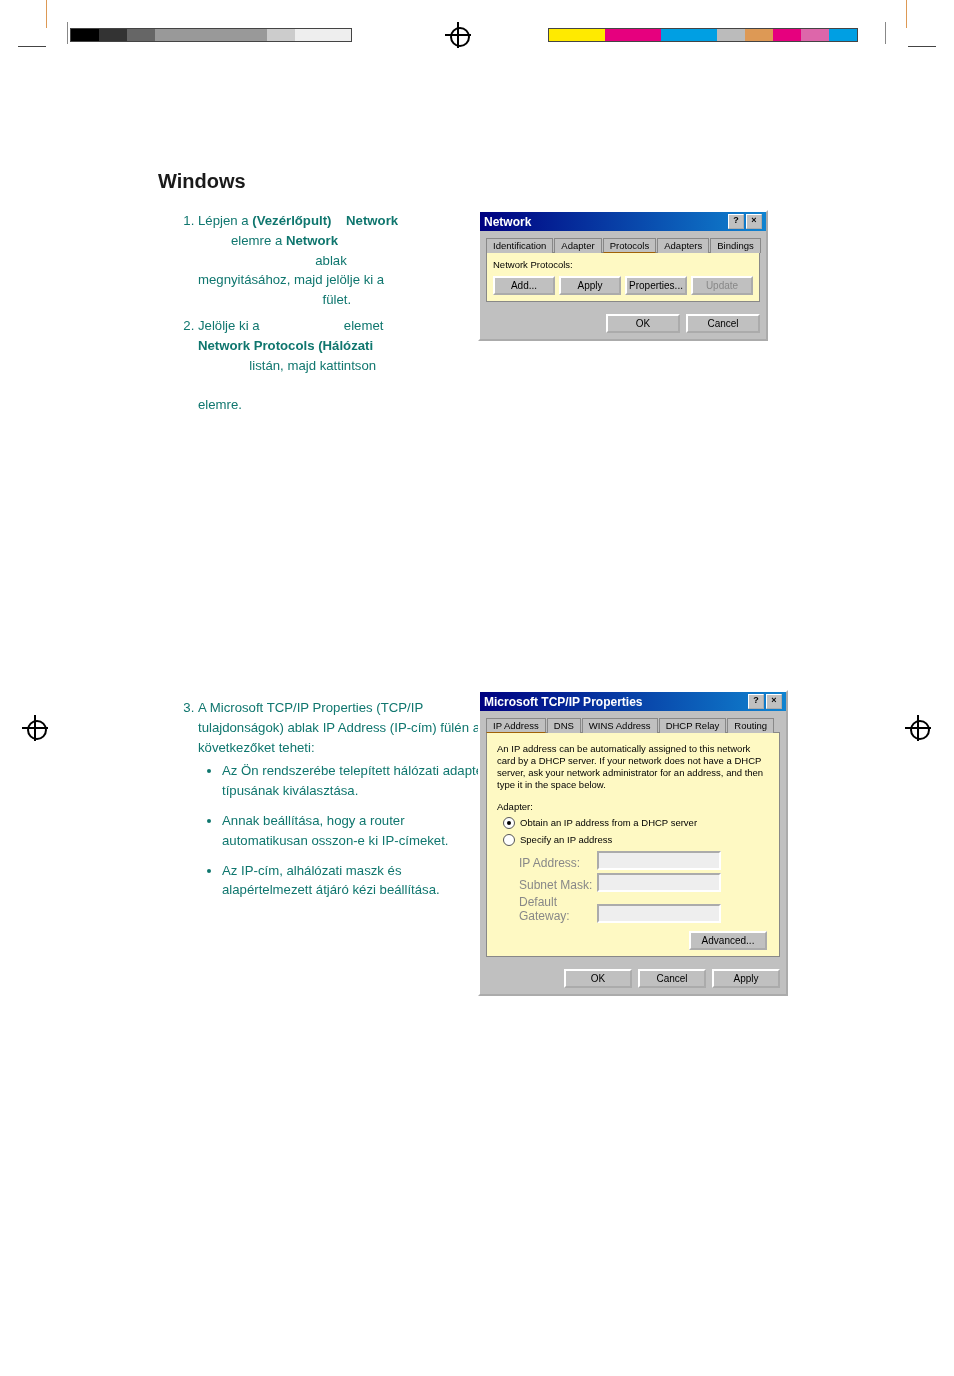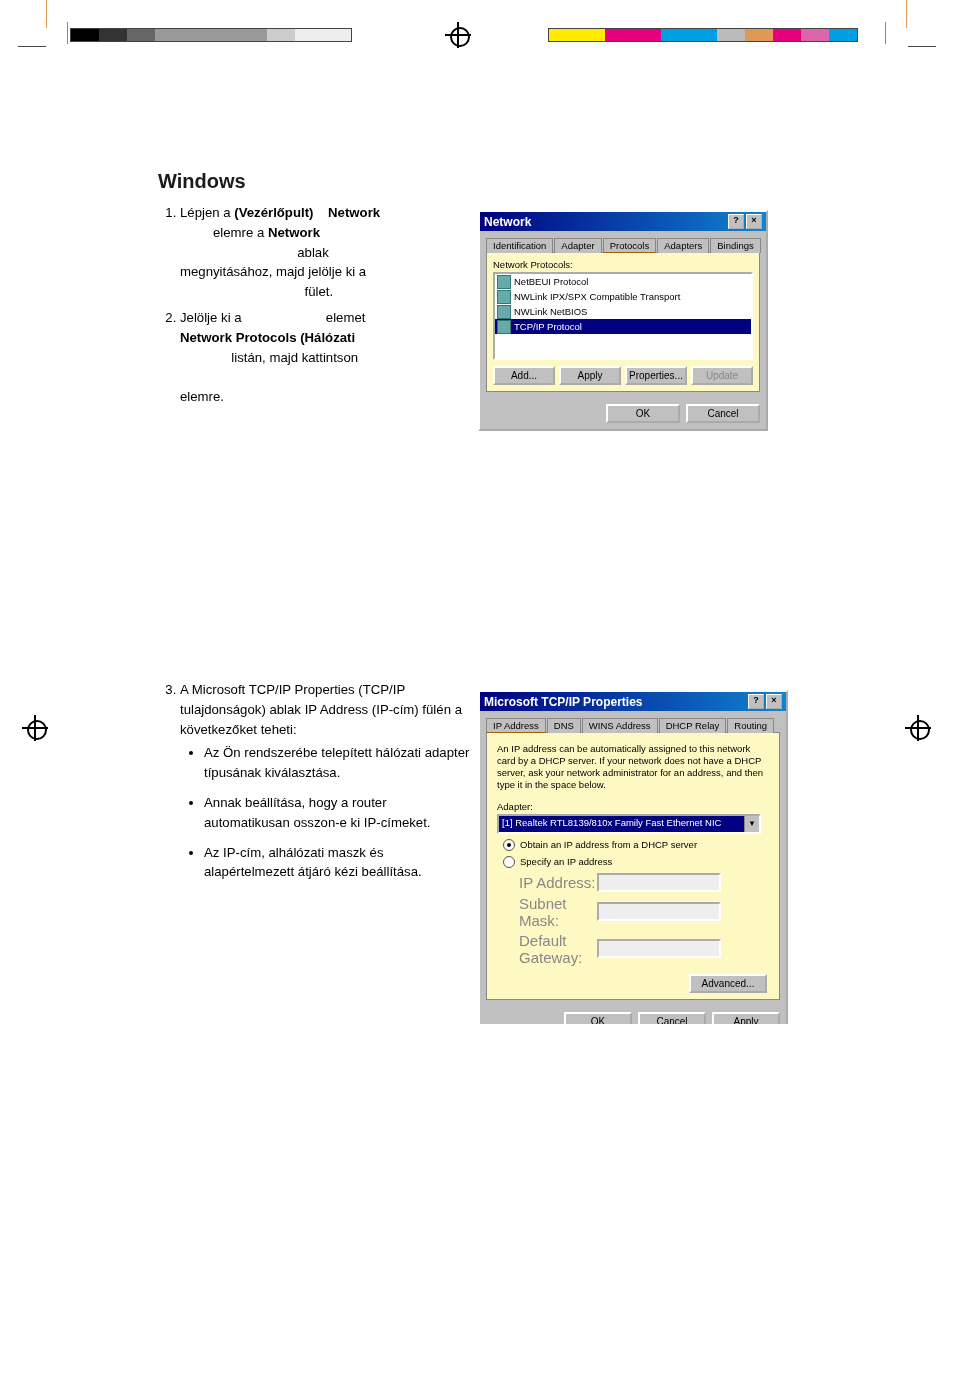--- a/index.html
+++ b/index.html
@@ -21,21 +21,21 @@
   .cbar{position:absolute;top:28px;height:12px;display:flex;border:1px solid #444}
   .cbar.left{left:70px}
   .cbar.right{left:548px}
   .cbar span{width:28px;height:12px;display:block}
   .k100{background:#000}.k80{background:#333}.k60{background:#666}.k40{background:#999}.k20{background:#ccc}.k5{background:#eee}
   .y{background:#ffea00}.m{background:#e6007e}.c{background:#009fe3}.g{background:#bbb}.v{background:#d95}.p{background:#d6a}
   .perf{position:absolute;top:22px;width:1px;height:22px;background:#888}
   
   .content{position:absolute;left:158px;top:170px;width:650px}
   h2{font-size:20px;font-weight:bold;margin:0 0 10px 0;color:#1a1a1a}
-  ol{margin:0;padding-left:22px;font-size:13.2px;line-height:1.5;color:#000000;width:280px}
+  ol{margin:18px;padding-left:22px;font-size:13.2px;line-height:1.5;color:#0f766e;width:280px}
   ol li{margin-bottom:6px}
   ul{list-style:disc;padding-left:24px;margin:4px 0}
   ul li{margin-bottom:10px}
   .b{font-weight:bold}
   .fig{position:absolute}
   .fig.f1{left:320px;top:40px;width:290px}
   .fig.f2{left:320px;top:520px;width:310px}
   
   .win{background:#c0c0c0;border:2px outset #fff;position:relative;font-size:10px;color:#000}
   .titlebar{background:linear-gradient(90deg,#000080,#1084d0);color:#fff;font-size:12px;padding:2px 4px;display:flex;justify-content:space-between;align-items:center;font-weight:bold}
@@ -58,21 +58,21 @@
   .legend{position:relative;top:-9px;background:#c0c0c0;padding:0 3px;font-size:9.5px;display:inline-block}
   .okrow{display:flex;justify-content:flex-end;gap:6px;padding:6px}
   
   .infotext{font-size:9.5px;line-height:1.25;margin-bottom:10px}
   .combo{display:flex;align-items:stretch;border:2px inset #fff;background:#000080;color:#fff;height:16px;width:260px;font-size:9.5px}
   .combo span{flex:1;padding:1px 3px;white-space:nowrap;overflow:hidden}
   .combo .dd{width:14px;background:#c0c0c0;border-left:1px solid #888;color:#000;text-align:center;font-size:9px;line-height:14px}
   .radio{display:flex;gap:5px;align-items:center;font-size:9.5px;margin:5px 0 5px 6px}
   .rdot{width:10px;height:10px;border:1px solid #555;border-radius:50%;background:#fff;display:flex;align-items:center;justify-content:center}
   .rdot.on:after{content:"";width:4px;height:4px;border-radius:50%;background:#000}
-  .fldrow{display:flex;align-items:center;margin:3px 0 3px 22px;font-size:15px;color:#888}
+  .fldrow{display:flex;align-items:flex-end;margin:3px 0 3px 22px;font-size:12px;color:#888}
   .fldrow .lbl{width:78px}
   .ipbox{width:120px;height:15px;border:2px inset #fff;background:#eee}
   .advrow{display:flex;justify-content:flex-end;margin-top:8px;padding-right:2px}
   .step3{position:absolute;left:0;top:510px;width:300px}
   
   .rule{position:absolute;left:158px;top:1238px;width:640px;height:1px;background:#bdbdbd}
   .footer{position:absolute;left:158px;top:1252px;width:640px;display:flex;justify-content:space-between;font-size:11px;color:#444}
 </style>
 </head>
 <body>
@@ -165,38 +165,20 @@
         </div>
         <div class="tabs">
           <div class="tab">Identification</div>
           <div class="tab">Adapter</div>
           <div class="tab active">Protocols</div>
           <div class="tab">Adapters</div>
           <div class="tab">Bindings</div>
         </div>
         <div class="panel">
           <div class="grouplabel">Network Protocols:</div>
-          <div class="listbox">
-            <div class="listrow">
-                <span class="proticon"></span>
-                <span>NetBEUI Protocol</span>
-              </div>
-            <div class="listrow">
-                <span class="proticon"></span>
-                <span>NWLink IPX/SPX Compatible Transport</span>
-              </div>
-            <div class="listrow">
-                <span class="proticon"></span>
-                <span>NWLink NetBIOS</span>
-              </div>
-            <div class="listrow sel">
-                <span class="proticon"></span>
-                <span>TCP/IP Protocol</span>
-              </div>
-          </div>
           <div class="btnrow">
             <div class="btn">Add...</div>
             <div class="btn">Apply</div>
             <div class="btn">Properties...</div>
             <div class="btn disabled">Update</div>
           </div>
         </div>
         <div class="okrow">
           <div class="btn" style="width:70px">OK</div>
           <div class="btn" style="width:70px">Cancel</div>
@@ -229,24 +211,20 @@
         <div class="tabs">
           <div class="tab active">IP Address</div>
           <div class="tab">DNS</div>
           <div class="tab">WINS Address</div>
           <div class="tab">DHCP Relay</div>
           <div class="tab">Routing</div>
         </div>
         <div class="panel" style="padding:10px 10px 6px 10px">
           <div class="infotext">An IP address can be automatically assigned to this network card by a DHCP server. If your network does not have a DHCP server, ask your network administrator for an address, and then type it in the space below.</div>
           <div class="grouplabel">Adapter:</div>
-          <div class="combo">
-            <span>[1] Realtek RTL8139/810x Family Fast Ethernet NIC</span>
-            <div class="dd">▾</div>
-          </div>
 
           <div class="radio">
             <span class="rdot on"></span>
             <span>Obtain an IP address from a DHCP server</span>
           </div>
           <div class="radio">
             <span class="rdot"></span>
             <span>Specify an IP address</span>
           </div>
 

